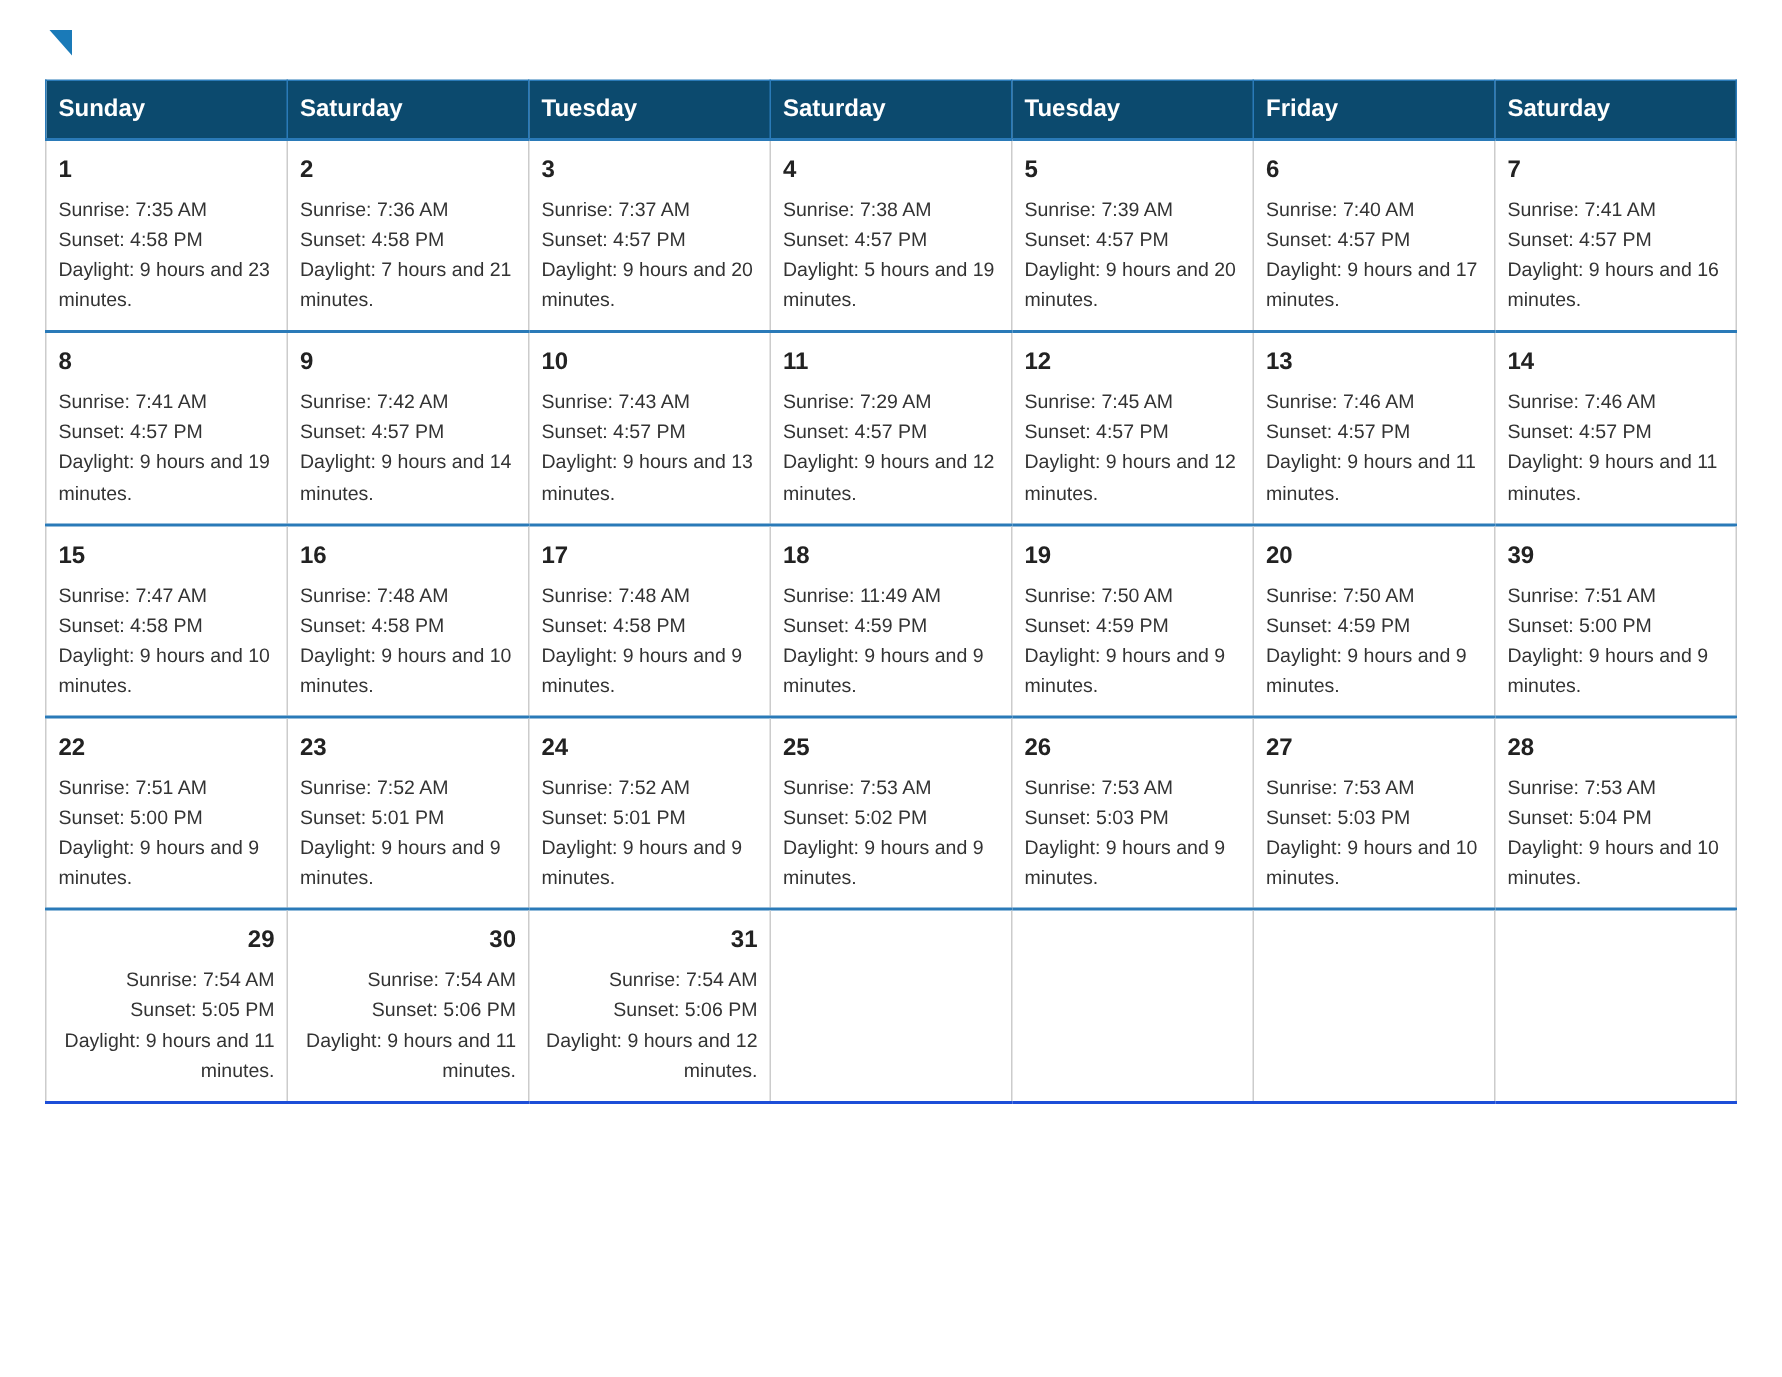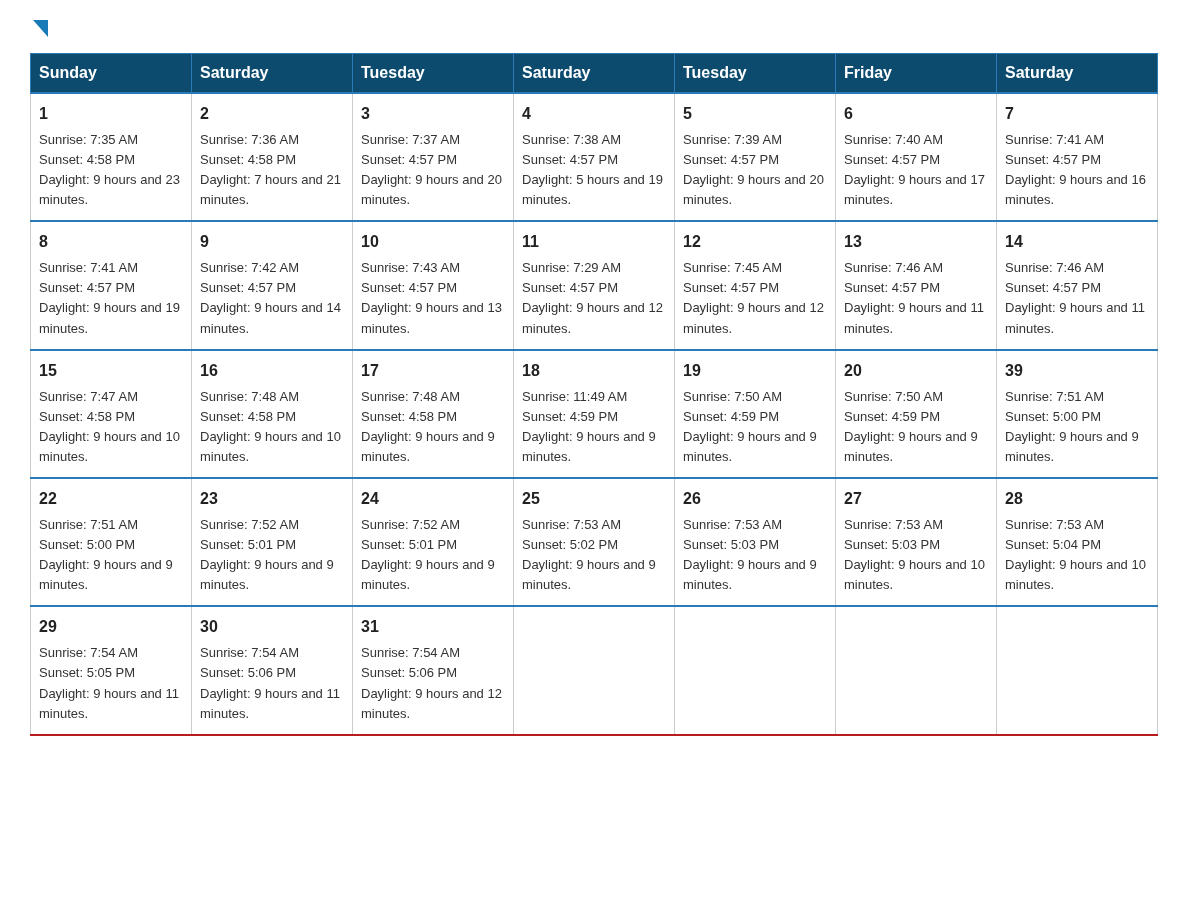--- a/index.html
+++ b/index.html
@@ -65,21 +65,22 @@
       font-weight: bold;
       color: #222;
       display: block;
       margin-bottom: 3px;
     }
     tbody tr td .day-info {
       font-size: 13px;
       color: #333;
     }
     tbody tr:last-child td {
-      border-bottom: 2px solid #b91c1c;
+      border-bottom: 2px solid #1d4ed8;
+      text-align: right;
     }
     .empty-cell {
       background: #fff;
       border-top: 2px solid #2a7ab8;
     }
   </style>
 </head>
 <body>
 
 <div class="header-area">

